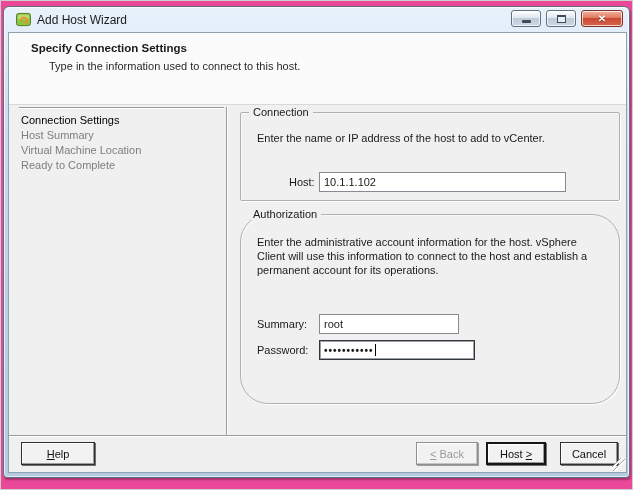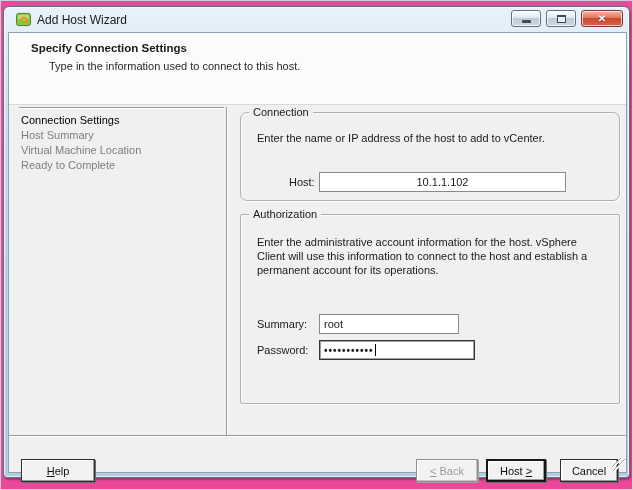--- a/index.html
+++ b/index.html
@@ -46,36 +46,36 @@
   .sidebar { position:absolute; left:12px; top:80px; width:200px; }
   .side-item { line-height:15px; color:#7e7e7e; cursor:default; }
   .side-item.active { color:#000; font-weight:normal; }
   .vline { position:absolute; left:217px; top:74px; width:2px; height:328px;
            border-left:1px solid #9a9a9a; border-right:1px solid #fff; }
 
   
   .groupbox { position:absolute; left:231px; width:380px; border:1px solid #b0b0b0;
               border-radius:2px; box-shadow: 1px 1px 0 rgba(255,255,255,.9), inset 1px 1px 0 rgba(255,255,255,.6); }
   .groupbox .legend { position:absolute; top:-7px; left:8px; background:#f0f0f0; padding:0 4px; }
-  .gb-connection { top:79px; height:89px;border-radius:7px; }
-  .gb-auth { top:181px; height:190px; }
+  .gb-connection { top:79px; height:89px; }
+  .gb-auth { top:181px; height:190px;border-radius:28px; }
   .gb-text { position:absolute; left:16px; right:14px; line-height:14px; }
 
   .field-label { position:absolute; left:16px; }
   .tbox { position:absolute; height:20px; background:#fff; border:1px solid #848b93;
           font-family:"Liberation Sans", sans-serif; font-size:11px; padding:0 4px;
           display:flex; align-items:center; white-space:nowrap; overflow:hidden; }
   .tbox.focused { border:1px solid #33373c; box-shadow: inset 0 0 0 1px #9aa0a6; }
   .caret { display:inline-block; width:1px; height:12px; background:#000; margin-left:1px; }
   .pw { letter-spacing:1px; font-weight:bold; font-size:10px; }
 
   
   .foot-line { position:absolute; left:0; top:402px; width:100%; height:2px;
                border-top:1px solid #9a9a9a; border-bottom:1px solid #fff; }
-  .btn { position:absolute; top:426px; height:23px; background:#f2f2f2;
+  .btn { position:absolute; top:409px; height:23px; background:#f2f2f2;
          border:1px solid #2e2e2e; box-shadow: inset -1px -1px 0 #9b9b9b, inset 1px 1px 0 #ffffff, 1px 1px 0 #6f6f6f;
          display:flex; align-items:center; justify-content:center;
          font-family:"Liberation Sans", sans-serif; font-size:11px; color:#111; cursor:default; }
   .btn u { text-decoration:underline; }
   .btn.default { border:2px solid #161616; }
   .btn.disabled { border:1px solid #8f8f8f; color:#9b9b9b;
                   box-shadow: inset -1px -1px 0 #c4c4c4, inset 1px 1px 0 #ffffff, 1px 1px 0 #9f9f9f; }
   .btn-help   { left:12px;  width:74px; }
   .btn-back   { left:407px; width:62px; }
   .btn-next   { left:477px; width:60px; }
@@ -126,21 +126,21 @@
           <div class="side-item">Host Summary</div>
           <div class="side-item">Virtual Machine Location</div>
           <div class="side-item">Ready to Complete</div>
         </div>
       <div class="vline"></div>
 
       <div class="groupbox gb-connection">
         <span class="legend">Connection</span>
         <div class="gb-text" style="top:18px;">Enter the name or IP address of the host to add to vCenter.</div>
         <span class="field-label" style="top:63px;margin-left:32px;">Host:</span>
-        <div class="tbox" style="left:78px; top:59px; width:247px;justify-content:center;">
+        <div class="tbox" style="left:78px; top:59px; width:247px;">
           <span>10.1.1.102</span>
         </div>
       </div>
 
       <div class="groupbox gb-auth">
         <span class="legend">Authorization</span>
         <div class="gb-text" style="top:20px;">Enter the administrative account information for the host. vSphere Client will use this information to connect to the host and establish a permanent account for its operations.</div>
         <span class="field-label" style="top:103px;">Summary:</span>
         <div class="tbox" style="left:78px; top:99px; width:140px;">
           <span>root</span>

